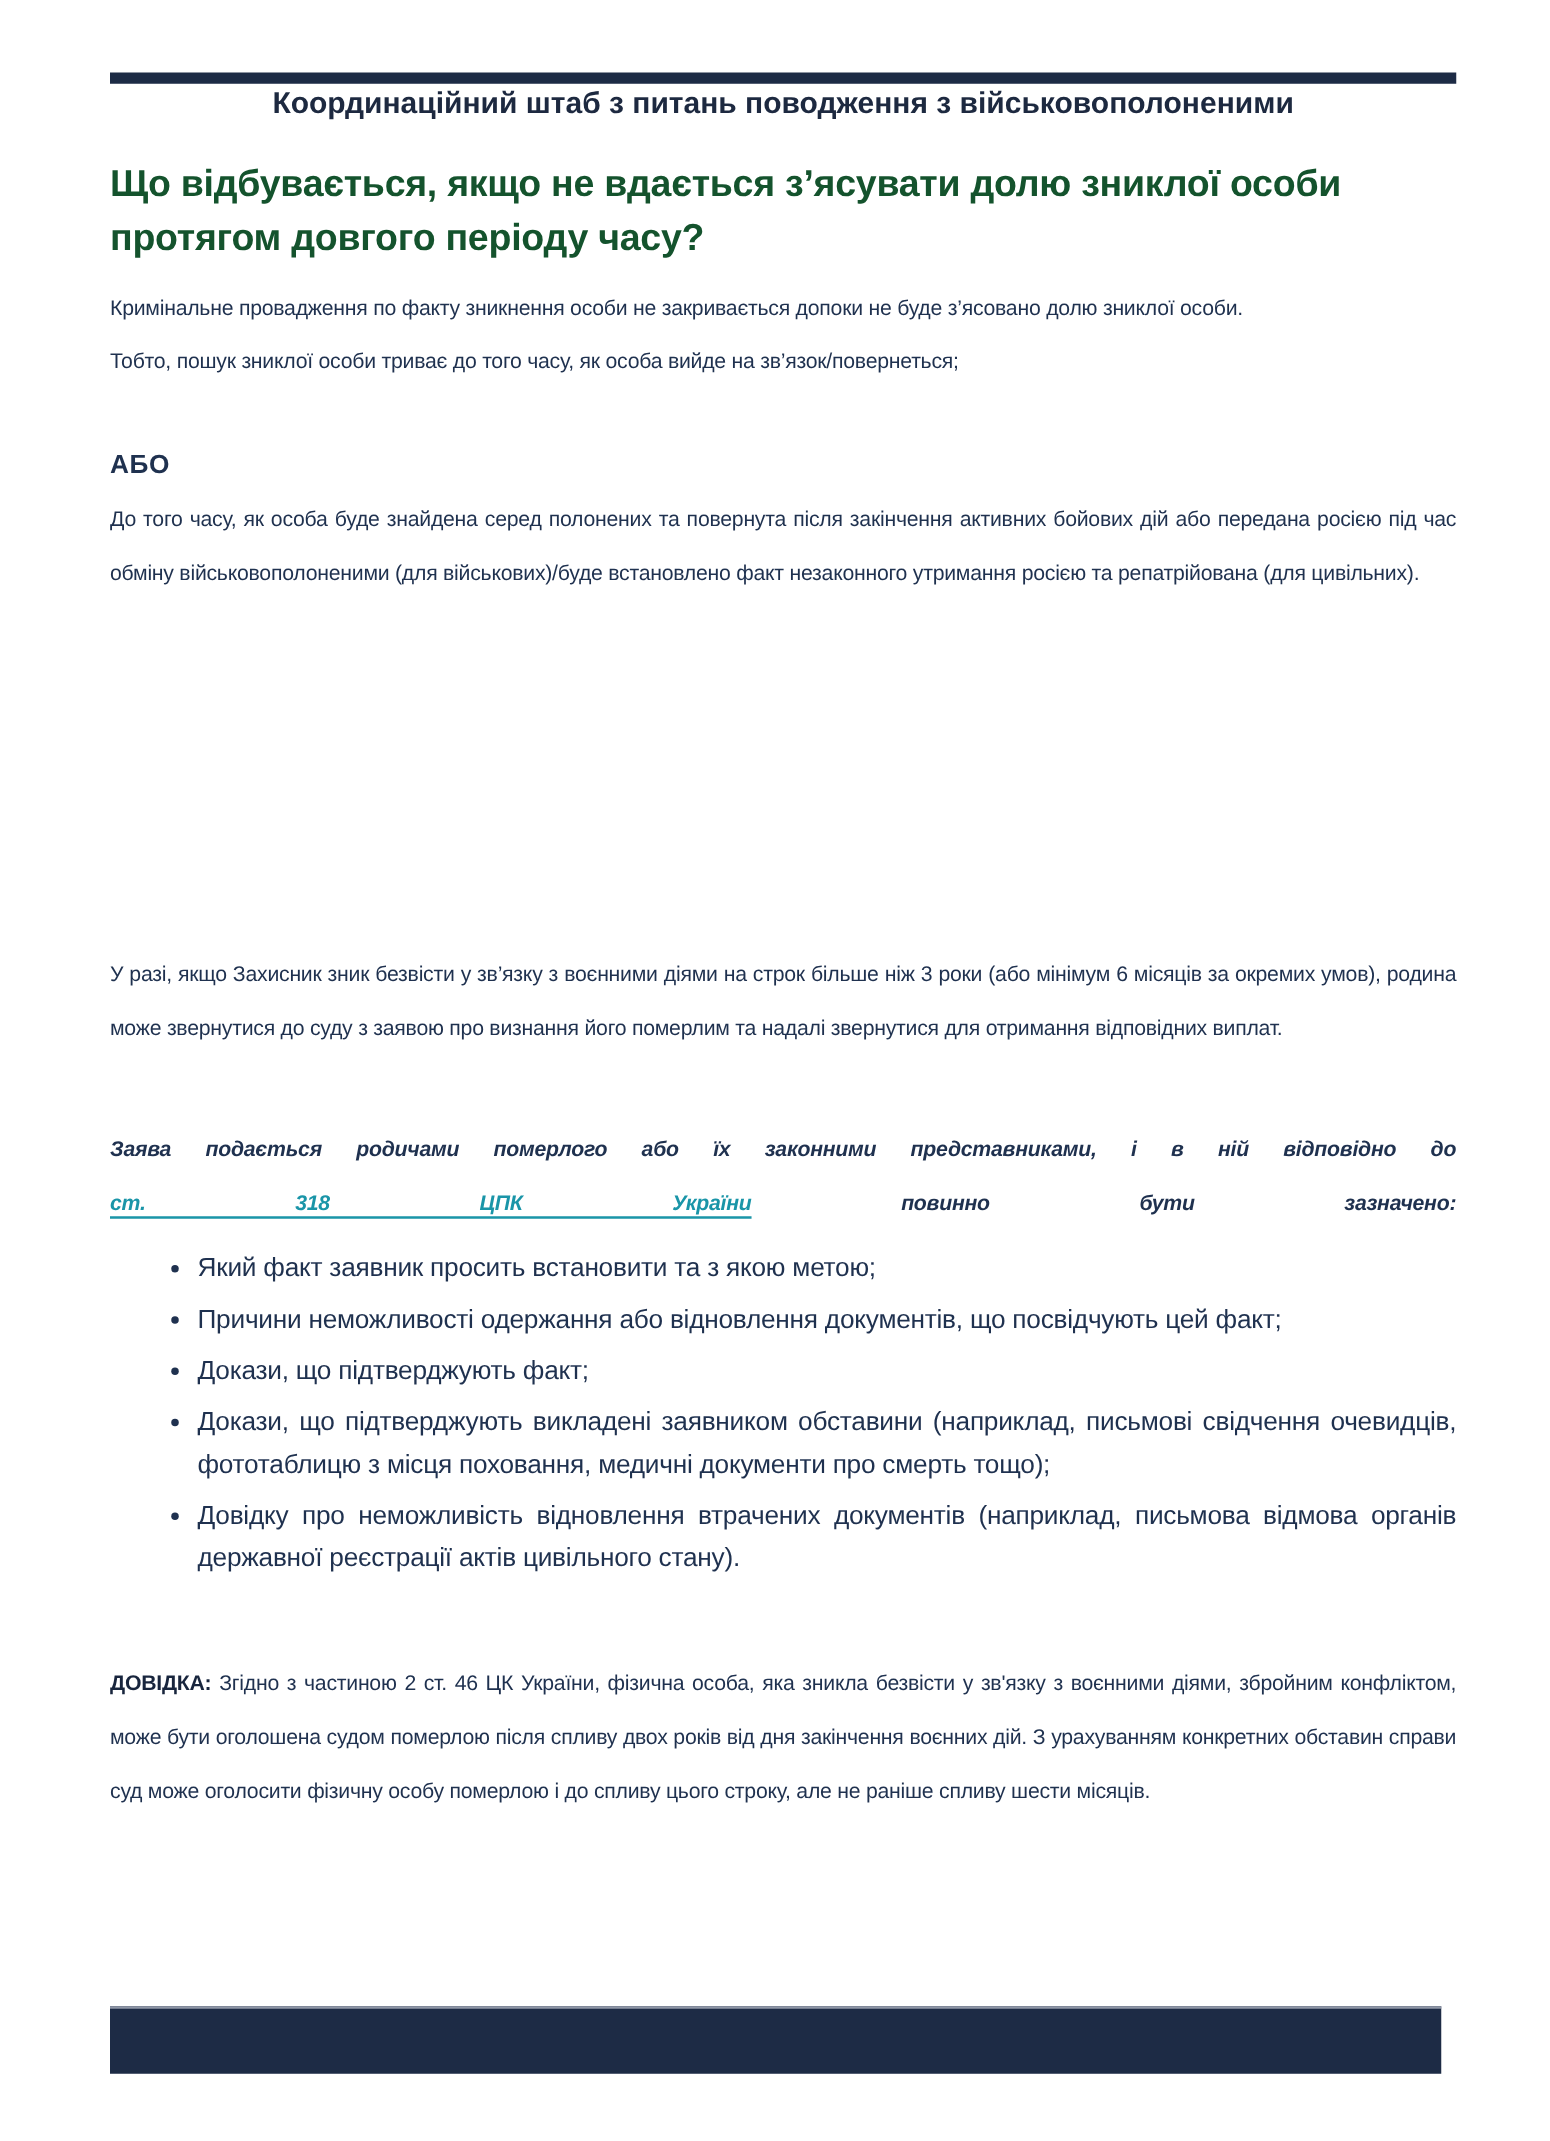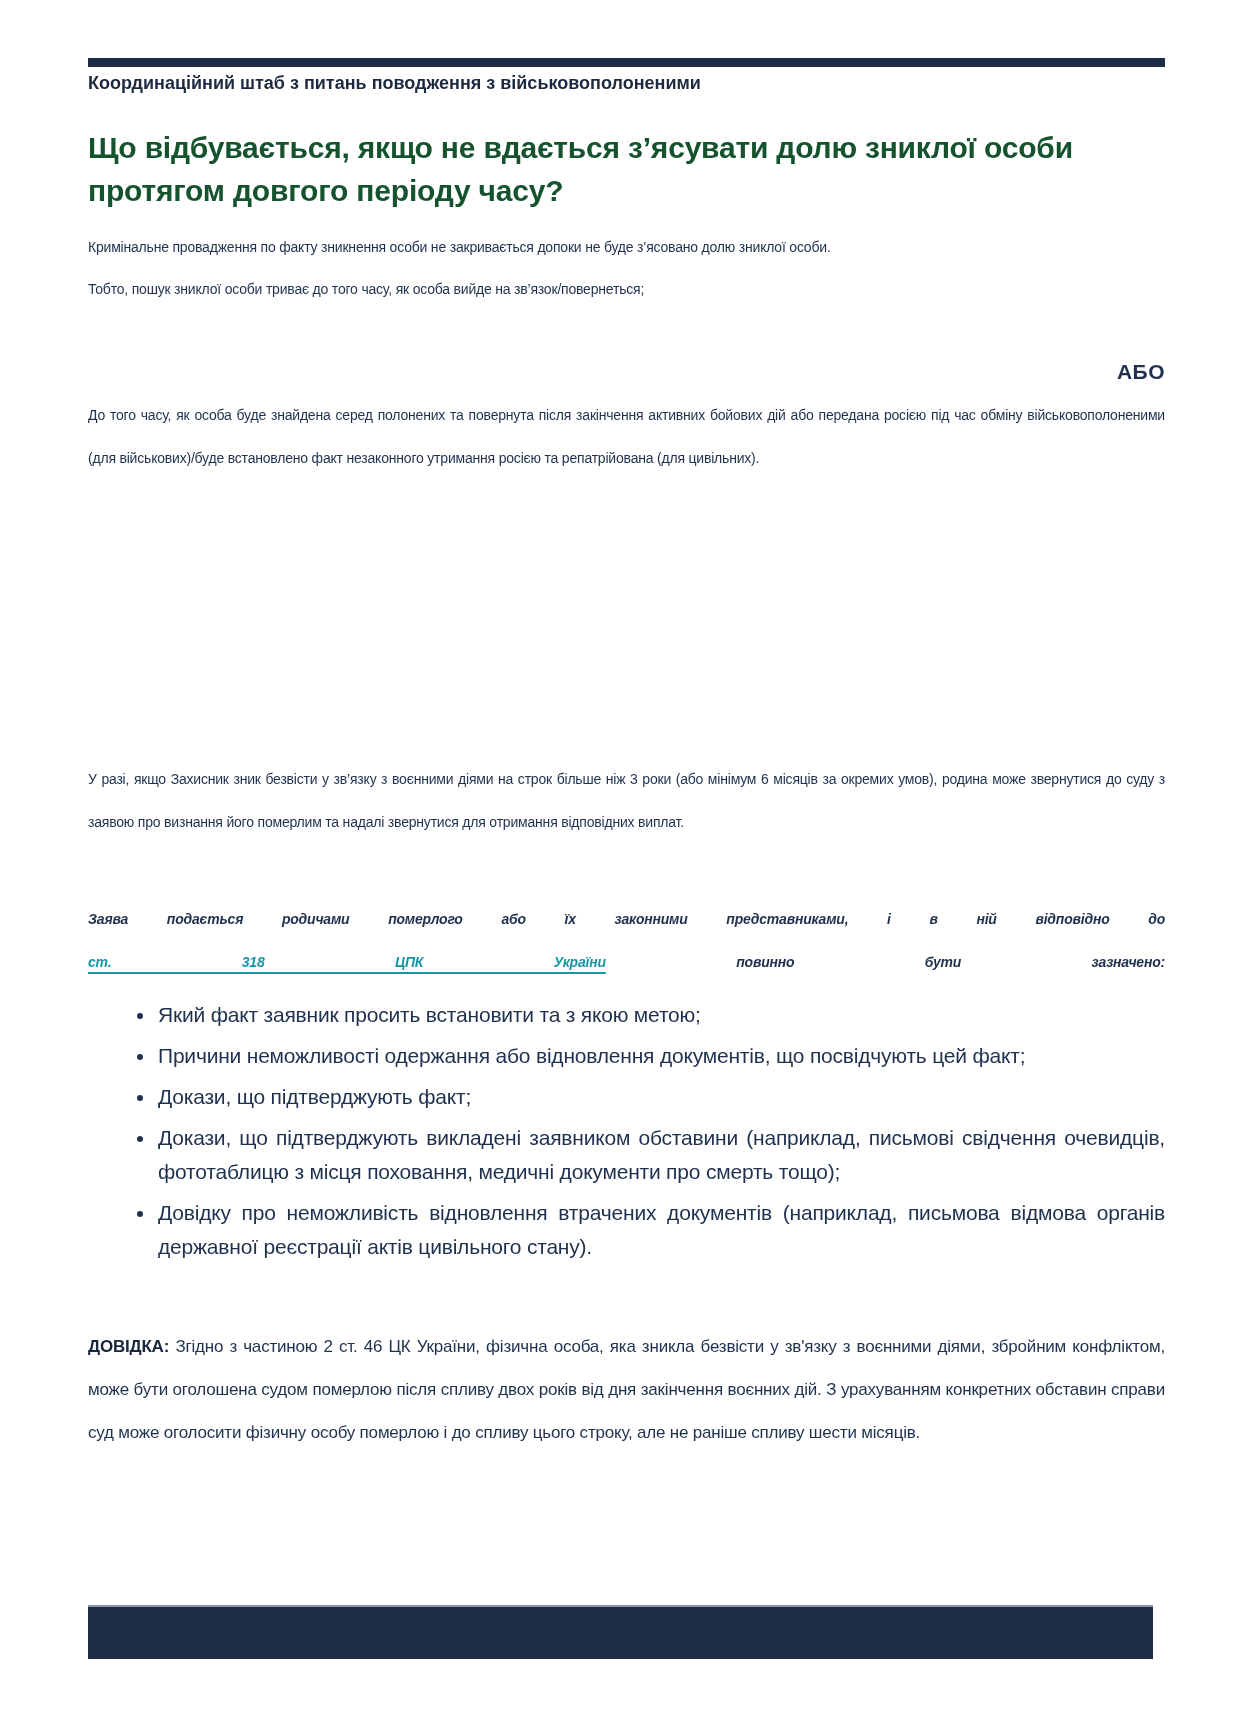--- a/index.html
+++ b/index.html
@@ -20,46 +20,46 @@
   }
   .top-bar { top: 58px; height: 9px; }
   .footer-bar {
     top: 1605px; height: 54px; width: 1065px;
     border-top: 2px solid #8e96a6;
     box-sizing: border-box;
   }
 
   .doc-header {
     top: 70px;
-    font-size: 18px; line-height: 26px;
-    font-weight: bold; color: #1d2940;
+    font-size: 24px; line-height: 26px;
+    font-weight: bold; color: #1d2940; text-align: center;
   }
 
   h1.page-title {
     top: 126px; margin: 0;
     font-size: 30px; line-height: 43px;
     font-weight: bold; color: #14532d;
     letter-spacing: -0.2px;
   }
 
   .para {
     margin: 0;
-    font-size: 14px; line-height: 42px;
+    font-size: 17px; line-height: 42px;
     text-align: justify;
     letter-spacing: -0.2px;
   }
   .p1 { top: 226px; }
   .p2 { top: 394px; line-height: 43px; }
   .p3 { top: 584px; line-height: 43px; }
   .p4 { top: 758px; line-height: 43px; }
 
   .or-divider {
     top: 351px;
     font-size: 21px; line-height: 42px;
-    font-weight: bold; text-align: right;
+    font-weight: bold; text-align: left;
     letter-spacing: 0.5px;
   }
 
   .p5 {
     top: 898px;
     font-weight: bold;
     line-height: 43px;
     text-align: justify;
     text-align-last: justify;
     font-style: italic;

